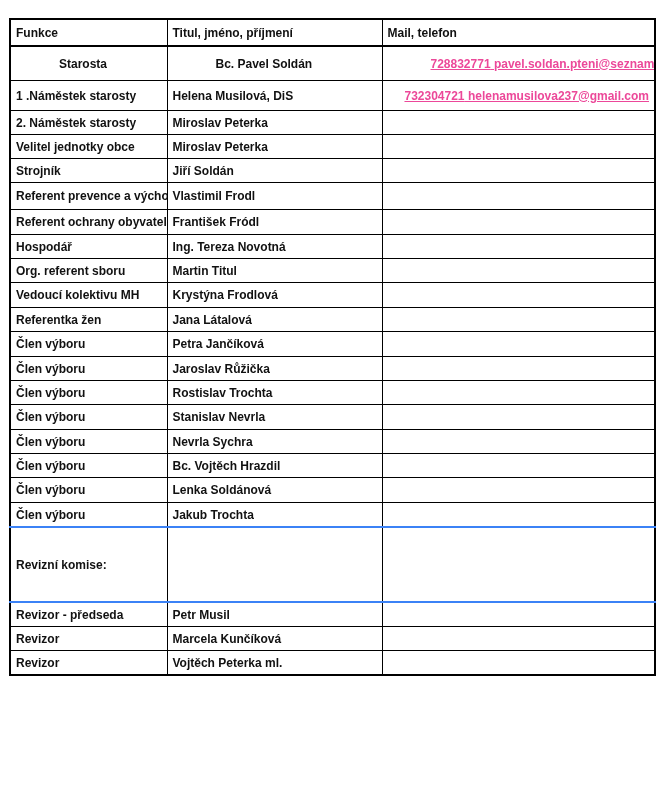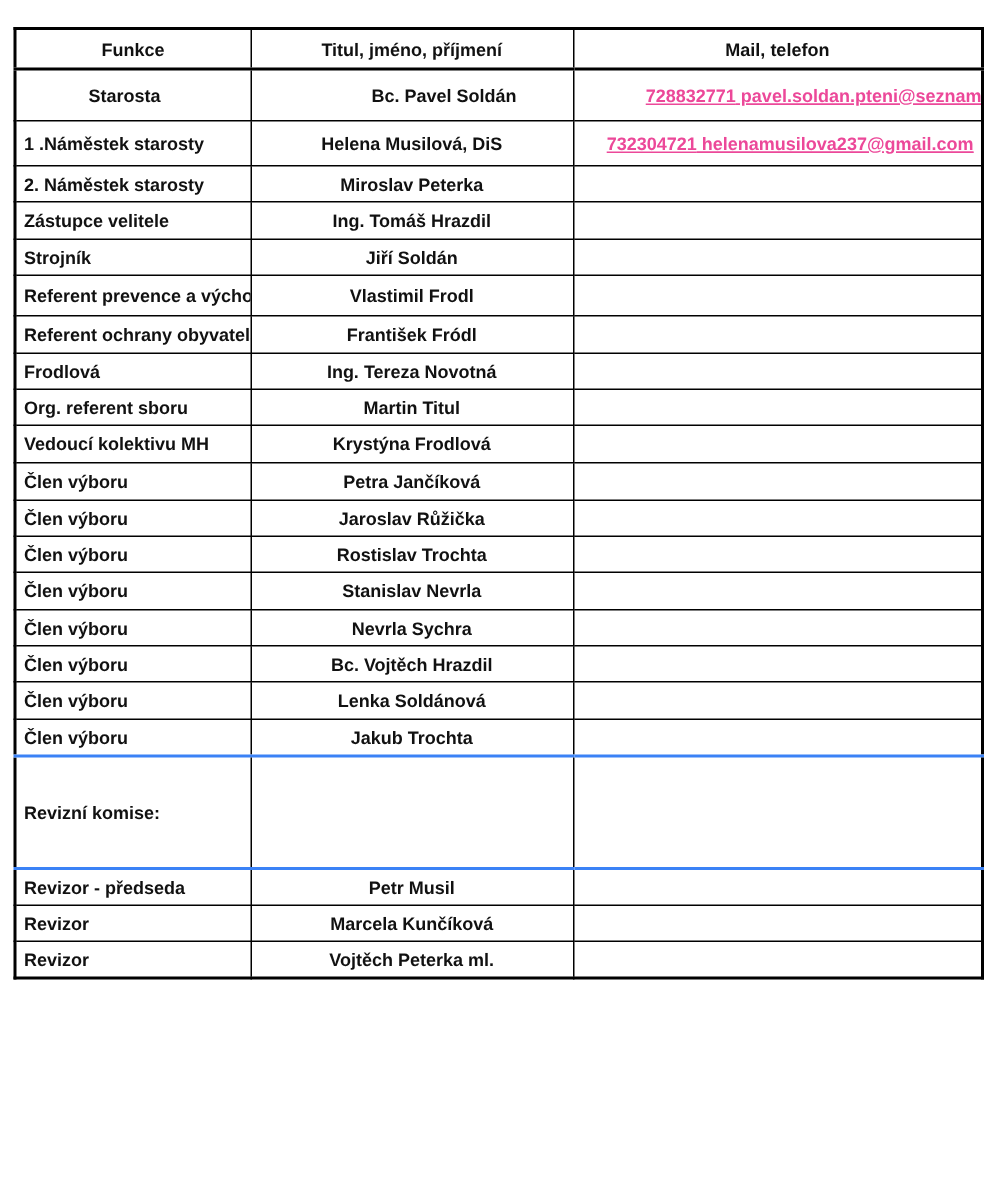--- a/index.html
+++ b/index.html
@@ -4,24 +4,24 @@
 <style>
   html, body { margin: 0; padding: 0; background: #ffffff; }
   body { width: 665px; height: 789px; position: relative; overflow: hidden;
          font-family: "Liberation Sans", "DejaVu Sans", sans-serif; color: #111; }
   table.roster { position: absolute; left: 9px; top: 18px; width: 645px;
          border-collapse: collapse; table-layout: fixed; }
   table.roster td, table.roster th { border: 1px solid #000; padding: 0 5px;
          font-size: 12px; font-weight: bold; overflow: hidden; white-space: nowrap; }
   col.c1 { width: 157px; } col.c2 { width: 215px; } col.c3 { width: 273px; }
   table.roster { border: 2px solid #000; }
-  th { height: 25px; text-align: center; font-size: 12px; }
+  th { height: 25px; text-align: left; font-size: 12px; }
   tr.hdr th { border-bottom: 2px solid #000; }
   td.func { text-align: left; }
-  td.name { text-align: center; }
+  td.name { text-align: left; }
   td.contact { text-align: right; font-weight: normal; font-size: 12px; color: #ec4899; text-decoration: underline; }
   td.contact .link { text-decoration: underline; }
   td.small { font-size: 9px; line-height: 11px; white-space: normal; }
   tr.h34 td { height: 33px; padding-left: 48px; }
   tr.h30 td { height: 29px; }
   tr.h24 td { height: 23px; }
   tr.h27 td { height: 26px; }
   tr.h25 td { height: 24px; }
   tr.rev td { height: 73px; }
   tr.sep-top td { border-top: 2px solid #3b82f6; }
@@ -49,53 +49,58 @@
   <tr class="h30">
     <td class="func">1 .Náměstek starosty</td>
     <td class="name">Helena Musilová, DiS</td>
     <td class="contact"><span>732304721</span><span class="link"> helenamusilova237@gmail.com</span></td>
   </tr>
   <tr class="h24">
     <td class="func">2. Náměstek starosty</td>
     <td class="name">Miroslav Peterka</td>
     <td class="contact"></td>
   </tr>
-  <tr class="h25">
-    <td class="func">Zástupce velitele</td>
-    <td class="name">Ing. Tomáš Hrazdil</td>
+  <tr class="h24">
+    <td class="func">Velitel jednotky obce</td>
+    <td class="name">Miroslav Peterka</td>
     <td class="contact"></td>
   </tr>
   <tr class="h24">
     <td class="func">Strojník</td>
     <td class="name">Jiří Soldán</td>
     <td class="contact"></td>
   </tr>
   <tr class="h27">
     <td class="func small">Referent prevence a výchovné činnosti</td>
     <td class="name">Vlastimil Frodl</td>
     <td class="contact"></td>
   </tr>
   <tr class="h25">
     <td class="func small">Referent ochrany obyvatelstva</td>
     <td class="name">František Fródl</td>
     <td class="contact"></td>
   </tr>
   <tr class="h24">
-    <td class="func">Frodlová</td>
+    <td class="func">Hospodář</td>
     <td class="name">Ing. Tereza Novotná</td>
     <td class="contact"></td>
   </tr>
   <tr class="h24">
     <td class="func">Org. referent sboru</td>
     <td class="name">Martin Titul</td>
     <td class="contact"></td>
   </tr>
   <tr class="h25">
     <td class="func">Vedoucí kolektivu MH</td>
     <td class="name">Krystýna Frodlová</td>
+    <td class="contact"></td>
+  </tr>
+  <tr class="h24">
+    <td class="func">Referentka žen</td>
+    <td class="name">Jana Látalová</td>
     <td class="contact"></td>
   </tr>
   <tr class="h25">
     <td class="func">Člen výboru</td>
     <td class="name">Petra Jančíková</td>
     <td class="contact"></td>
   </tr>
   <tr class="h24">
     <td class="func">Člen výboru</td>
     <td class="name">Jaroslav Růžička</td>

